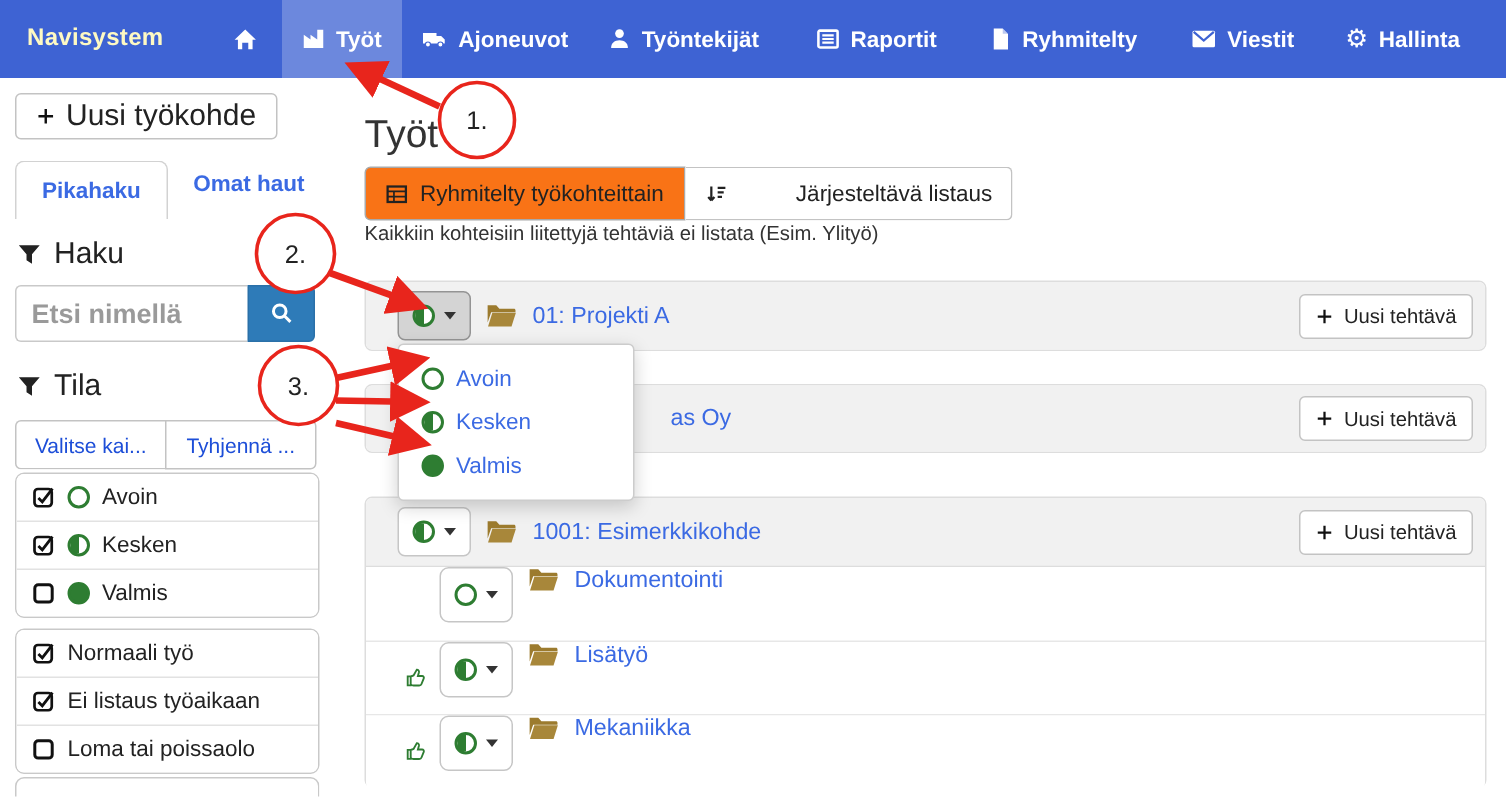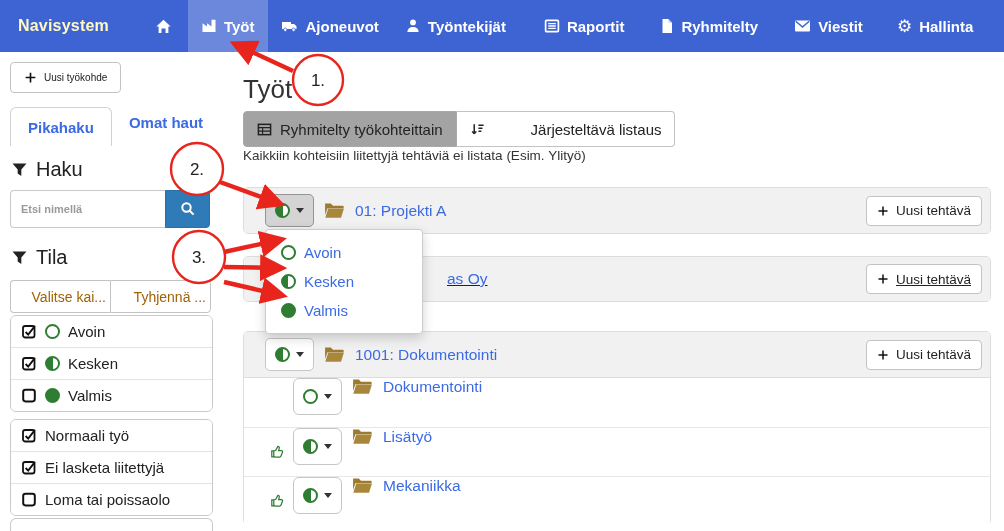--- a/index.html
+++ b/index.html
@@ -20,58 +20,58 @@
   
   .abs{position:absolute;}
   .btn{display:inline-flex;align-items:center;gap:7px;background:#fff;border:1px solid #c3c3c3;
     border-radius:4px;color:#222;cursor:pointer;font-size:14px;}
   .link{color:#3b6ae3;cursor:pointer;}
   .sc{width:15px;height:15px;border-radius:50%;border:2px solid #2e7d32;box-sizing:border-box;flex:0 0 auto;}
   .sc.open{background:#fff;}
   .sc.half{background:linear-gradient(90deg,#2e7d32 50%,#fff 50%);}
   .sc.full{background:#2e7d32;}
   
-  .btn-new{left:10px;top:62px;height:31px;padding:0 13px;font-size:10px;}
+  .btn-new{left:10px;top:62px;height:31px;padding:0 13px;font-size:20px;}
   .side-tabs{left:10px;top:107px;display:flex;align-items:center;height:39px;}
   .tab-active{display:flex;align-items:center;height:38px;padding:0 17px;background:#fff;
     border:1px solid #d2d2d2;border-bottom:none;border-radius:6px 6px 0 0;color:#3b6ae3;font-size:15px;font-weight:700;}
   .tab-plain{padding:0 17px 9px;color:#3b6ae3;font-size:15px;font-weight:700;cursor:pointer;}
   .filter-head{display:flex;align-items:center;gap:9px;font-size:20px;color:#222;}
   .search-group{left:10px;top:190px;display:flex;width:200px;height:38px;}
   .search-input{flex:1;min-width:0;border:1px solid #c9c9c9;border-right:none;border-radius:4px 0 0 4px;
-    padding:0 10px;font-size:11px;font-weight:700;color:#555;outline:none;font-family:inherit;}
+    padding:0 10px;font-size:18px;font-weight:700;color:#555;outline:none;font-family:inherit;}
   .search-input::placeholder{color:#9a9a9a;font-weight:700;}
   .search-btn{width:43px;background:#2e7bb8;border:1px solid #2a70a8;border-radius:0 4px 4px 0;
     display:flex;align-items:center;justify-content:center;cursor:pointer;}
   .seg-group{left:10px;top:280px;display:flex;width:201px;height:33px;}
-  .seg-btn{flex:1;background:#fff;border:1px solid #c3c3c3;font-size:14px;color:#a16207;cursor:pointer;
-    display:flex;align-items:center;justify-content:flex-end;white-space:nowrap;overflow:hidden;padding:0 4px;}
+  .seg-btn{flex:1;background:#fff;border:1px solid #c3c3c3;font-size:14px;color:#1d4ed8;cursor:pointer;
+    display:flex;align-items:center;justify-content:center;white-space:nowrap;overflow:hidden;padding:0 4px;}
   .seg-btn:first-child{border-radius:4px 0 0 4px;border-right:none;}
   .seg-btn:last-child{border-radius:0 4px 4px 0;}
   .filter-card{left:10px;top:315px;width:201px;background:#fff;border:1px solid #c9c9c9;border-radius:6px;overflow:hidden;}
   .filter-card-2{top:419px;}
   .filter-row{display:flex;align-items:center;gap:8px;height:31px;padding:0 11px;border-bottom:1px solid #e2e2e2;
     font-size:15px;cursor:pointer;background:#fff;}
   .filter-row:last-child{border-bottom:none;}
   .partial-card{left:10px;top:518px;width:201px;height:16px;border:1px solid #c9c9c9;border-bottom:none;
     border-radius:6px 6px 0 0;background:#fff;}
   
   .page-title{left:243px;top:74px;font-size:26px;color:#333;}
   .view-toggle{left:243px;top:111px;display:flex;height:36px;}
   .vt-btn{display:flex;align-items:center;gap:8px;padding:0 13px;font-size:15px;color:#222;cursor:pointer;
     background:#fff;border:1px solid #c3c3c3;}
-  .vt-btn.active{background:#a3a3a3;border-color:#a9a9a9;border-radius:4px 0 0 4px;justify-content:flex-end;}
+  .vt-btn.active{background:#f97316;border-color:#a9a9a9;border-radius:4px 0 0 4px;justify-content:flex-end;}
   .vt-btn.plain{border-left:none;border-radius:0 4px 4px 0;gap:46px;}
   .info-text{left:243px;top:148px;font-size:13.5px;color:#333;}
   .group{left:243px;width:748px;border:1px solid #ddd;border-radius:5px;background:#fff;box-sizing:border-box;}
   .group-head{display:flex;align-items:center;background:#f1f1f1;height:45px;padding:0 8px 0 21px;gap:10px;
     border-radius:4px 4px 0 0;}
   .group-head-only{border-radius:4px;}
   .g1{top:187px;height:47px;}
-  .g2{top:256px;height:46px;text-decoration:underline;}
+  .g2{top:256px;height:46px;}
   .g3{top:331px;height:194px;}
   .g3 .group-head{border-bottom:1px solid #ddd;}
   .status-btn{display:inline-flex;align-items:center;gap:6px;background:#fff;border:1px solid #c6c6c6;
     border-radius:5px;height:31px;padding:0 9px;cursor:pointer;flex:0 0 auto;}
   .status-btn.pressed{background:#d4d4d4;border-color:#949494;}
   .status-btn.tall{height:35px;border-radius:6px;}
   .group-label{font-size:15.5px;}
   .task-row{display:flex;align-items:flex-start;gap:10px;height:48.6px;padding-left:49px;position:relative;
     border-bottom:1px solid #e7e7e7;background:#fff;}
   .task-row:last-child{border-bottom:none;border-radius:0 0 4px 4px;}
@@ -227,21 +227,21 @@
         <rect x="1" y="2" width="11.5" height="11.5" rx="2.3" fill="none" stroke="#111" stroke-width="1.8"></rect>
         <path d="M3.6 8 6.2 10.6 13 1.8" stroke="#111" stroke-width="1.9" fill="none"></path>
       </svg>
     <span>Normaali työ</span>
   </div>
   <div class="filter-row">
     <svg width="15" height="15" viewBox="0 0 15 15">
         <rect x="1" y="2" width="11.5" height="11.5" rx="2.3" fill="none" stroke="#111" stroke-width="1.8"></rect>
         <path d="M3.6 8 6.2 10.6 13 1.8" stroke="#111" stroke-width="1.9" fill="none"></path>
       </svg>
-    <span>Ei lasketa liitettyjä</span>
+    <span>Ei listaus työaikaan</span>
   </div>
   <div class="filter-row">
     <svg width="15" height="15" viewBox="0 0 15 15">
         <rect x="1.2" y="1.8" width="11.6" height="11.6" rx="2.3" fill="none" stroke="#111" stroke-width="2"></rect>
       </svg>
     <span>Loma tai poissaolo</span>
   </div>
 </div>
 
 <div class="abs partial-card"></div>
@@ -302,21 +302,21 @@
 <div class="abs group g3">
   <div class="group-head">
     <div class="status-btn">
       <span class="sc half"></span>
       <span class="caret"></span>
     </div>
     <svg width="21" height="17" viewBox="0 0 16 13">
         <path fill="#9c7b2e" d="M.8 1.2h4.4l1.6 1.7h7.4c.5 0 .8.3.8.8v1H2.6L.8 10Z"></path>
         <path fill="#a8873a" d="M1 12 3.2 5h12L13 12Z"></path>
       </svg>
-    <a class="link group-label">1001: Dokumentointi</a>
+    <a class="link group-label">1001: Esimerkkikohde</a>
     <button class="btn btn-task">
       <svg width="12" height="12" viewBox="0 0 16 16">
           <path fill="#111" d="M7 2h2v5h5v2H9v5H7V9H2V7h5Z"></path>
         </svg>
       <span>Uusi tehtävä</span>
     </button>
   </div>
   <div class="task-row">
     <div class="status-btn tall">
       <span class="sc open"></span>

